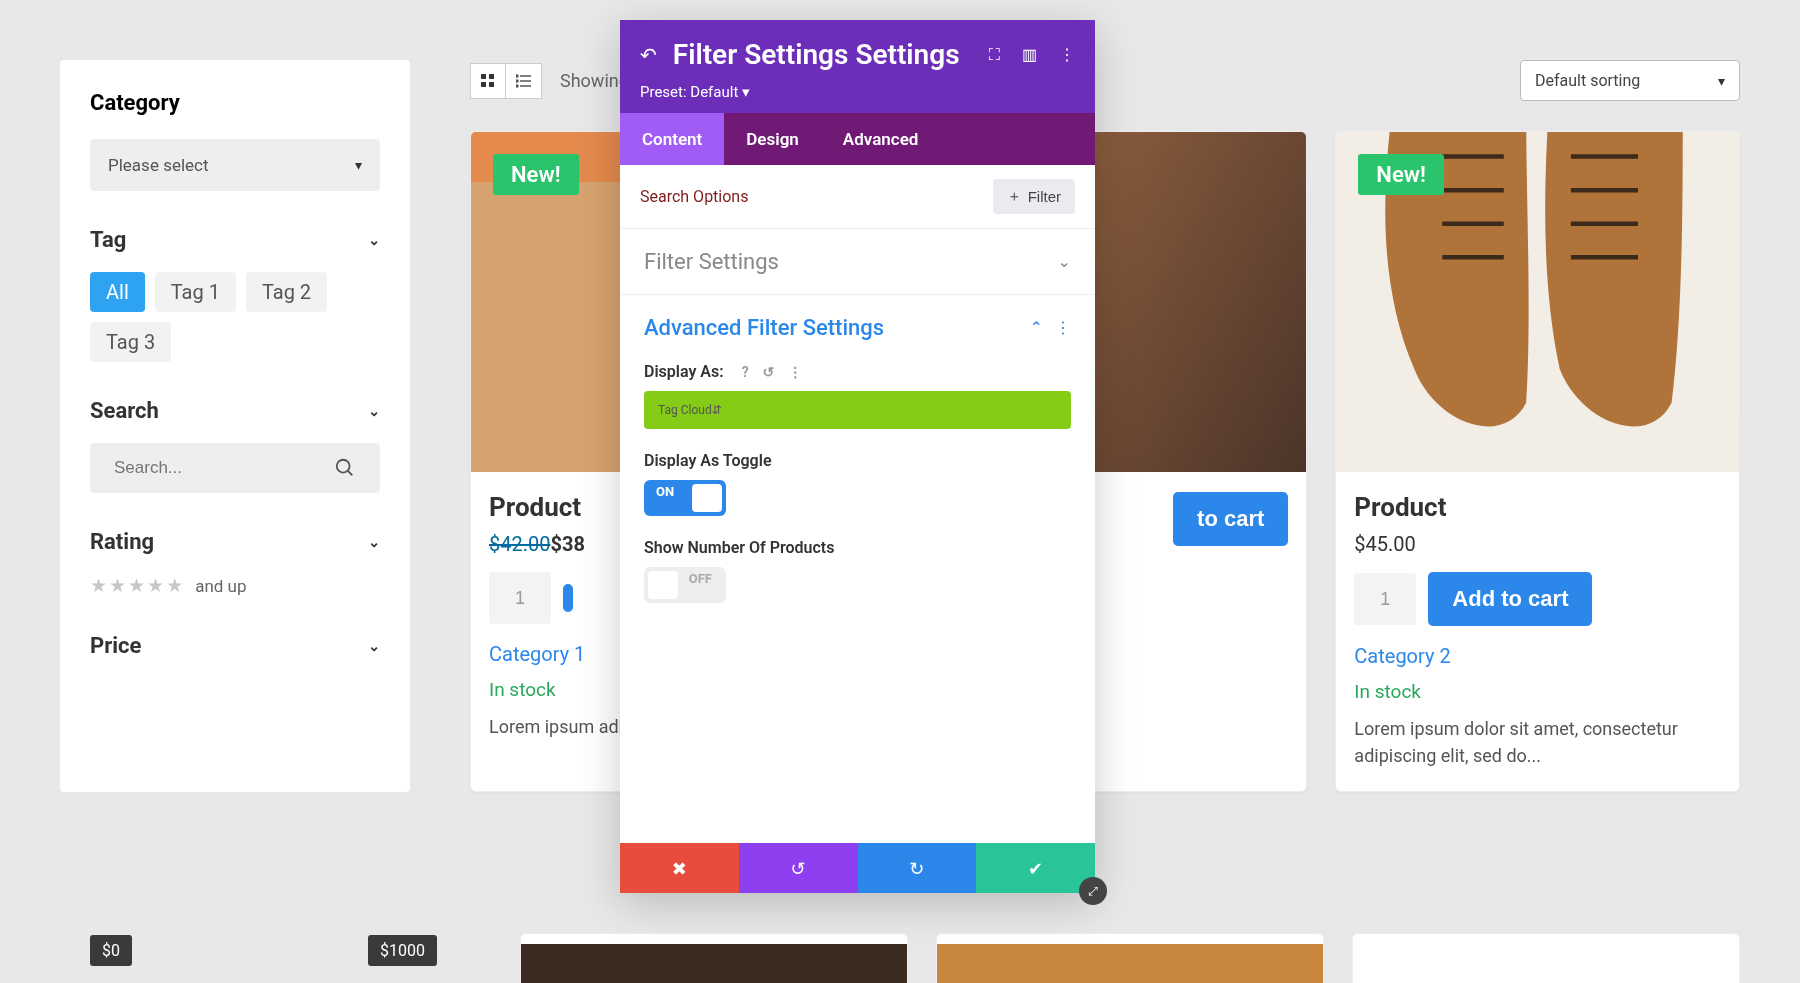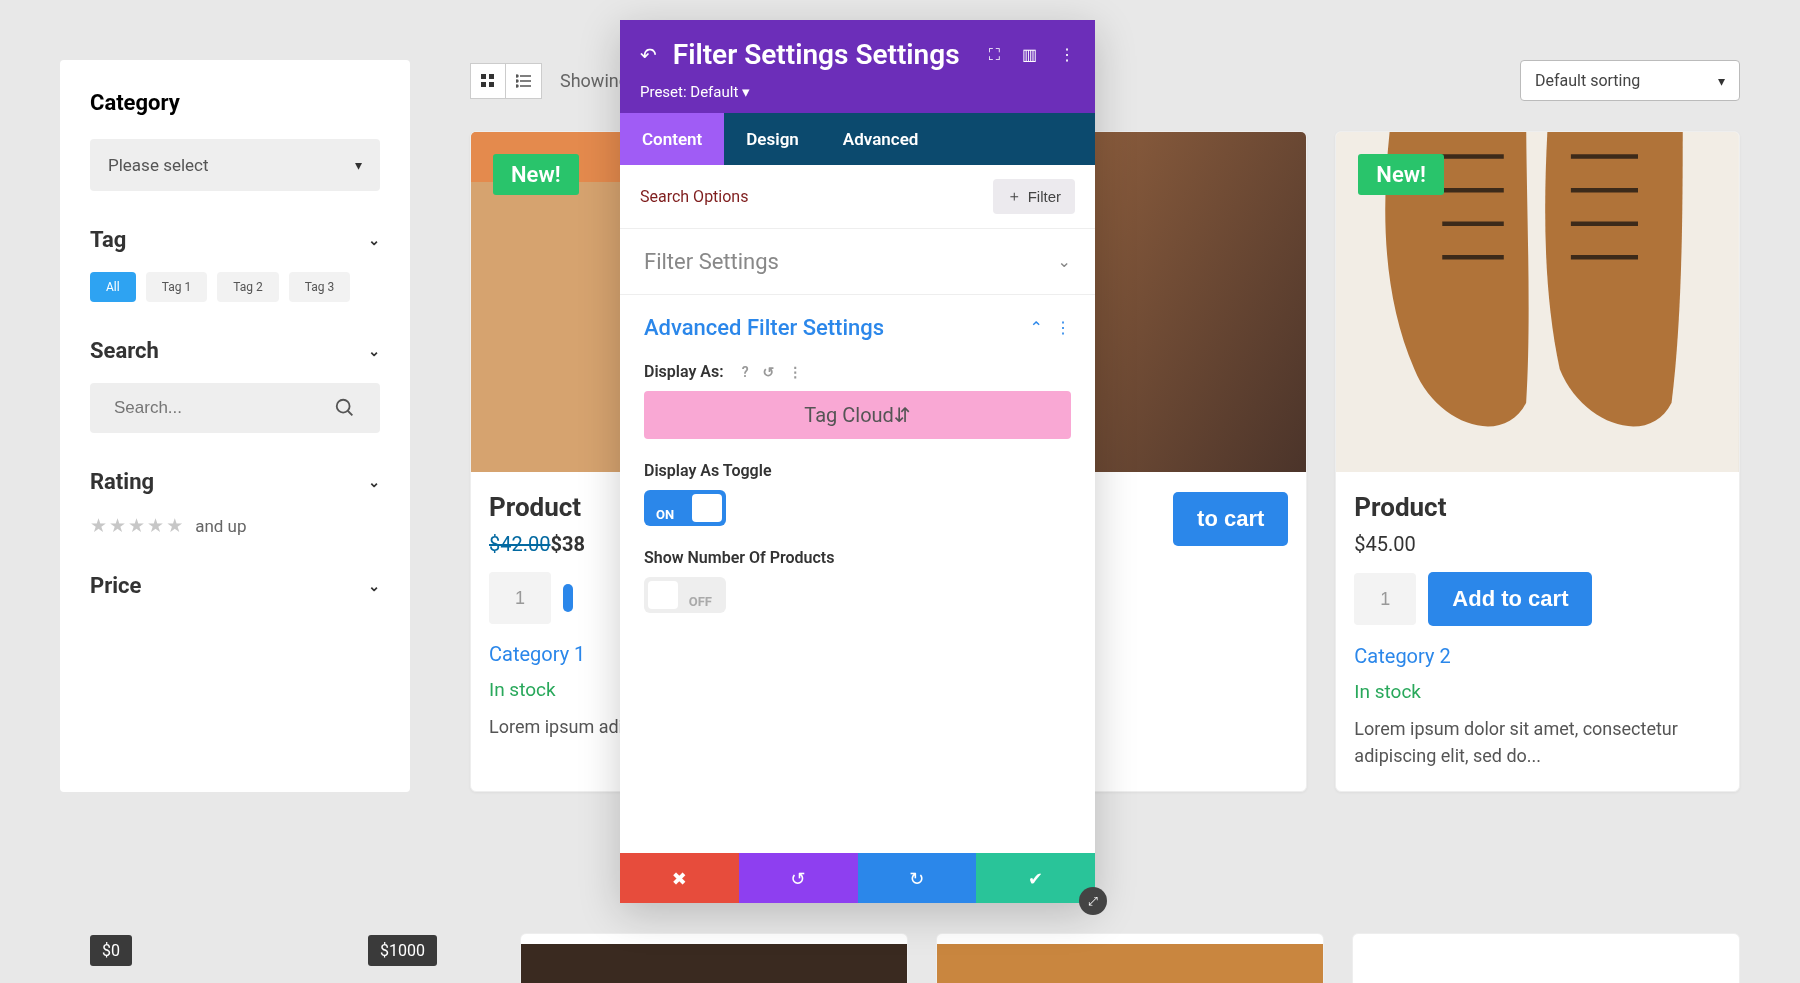--- a/index.html
+++ b/index.html
@@ -31,21 +31,21 @@
   padding: 16px 18px; font-size: 17px; color: #555; display: flex;
   justify-content: space-between; align-items: center; margin-bottom: 36px;
 }
 .sb-toggle-row {
   display: flex; justify-content: space-between; align-items: center;
   font-size: 22px; font-weight: 700; color: #333; margin-bottom: 20px;
 }
 .chev { font-size: 14px; color: #333; }
 .tag-row { display: flex; flex-wrap: wrap; gap: 10px; margin-bottom: 36px; }
 .tag {
-  padding: 8px 16px; border-radius: 4px; font-size: 12px; background: #f2f2f2; color: #555;
+  padding: 8px 16px; border-radius: 4px; font-size: 20px; background: #f2f2f2; color: #555;
 }
 .tag.active { background: #2ea3f2; color: #fff; }
 .search-box {
   display: flex; align-items: center; justify-content: space-between;
   background: #eee; border-radius: 4px; padding: 14px 24px; margin-bottom: 36px;
 }
 .search-box input {
   border: none; background: transparent; font-size: 17px; color: #666; outline: none; width: 80%;
 }
 .mag { width: 22px; height: 22px; }
@@ -115,21 +115,21 @@
   display: flex; flex-direction: column;
 }
 .m-header {
   background: #6c2eb9; color: #fff; padding: 18px 20px 12px;
   display: flex; align-items: center; gap: 16px; position: relative;
 }
 .m-header .back { font-size: 20px; }
 .m-title { font-size: 28px; font-weight: 600; flex: 1; }
 .m-icons { display: flex; gap: 22px; font-size: 16px; }
 .m-preset { background: #6c2eb9; color: #fff; padding: 0 20px 12px; font-size: 15px; }
-.m-tabs { display: flex; background: #0c4a6e; color: #fff; }
+.m-tabs { display: flex; background: #701a75; color: #fff; }
 .m-tab { padding: 16px 22px; font-size: 17px; font-weight: 600; }
 .m-tab.active { background: #a05cf5; }
 .m-opt-bar {
   display: flex; justify-content: space-between; align-items: center;
   padding: 14px 20px; background: #fff;
 }
 .m-opt-bar .lbl { color: #7f1d1d; font-size: 16px; }
 .filter-btn {
   background: #eceaee; color: #444; border: none; border-radius: 4px;
   padding: 8px 14px; font-size: 15px; display: flex; align-items: center; gap: 6px;
@@ -141,26 +141,26 @@
 .sec-row { display: flex; justify-content: space-between; align-items: center; }
 .m-section.expanded .sec-title { color: #2b87ea; font-size: 22px; font-weight: 500; }
 .sec-icons { display: flex; gap: 12px; color: #2b87ea; align-items: center; }
 .sec-icons.gray { color: #888; }
 .field-lbl {
   font-size: 16px; color: #333; font-weight: 600; margin: 22px 0 10px;
   display: flex; align-items: center; gap: 18px;
 }
 .field-lbl .hint { color: #999; font-size: 14px; display: flex; gap: 14px; }
 .m-select {
-  width: 100%; background: #f9a8d4; border: none; border-radius: 4px;
-  padding: 12px 14px; font-size: 20px; color: #555; display: flex;
-  justify-content: center; align-items: center;
+  width: 100%; background: #84cc16; border: none; border-radius: 4px;
+  padding: 12px 14px; font-size: 12px; color: #555; display: flex;
+  justify-content: flex-start; align-items: center;
 }
 .toggle {
-  width: 82px; height: 36px; border-radius: 6px; display: flex; align-items: flex-end;
+  width: 82px; height: 36px; border-radius: 6px; display: flex; align-items: flex-start;
   font-size: 13px; font-weight: 700; padding: 4px; position: relative;
 }
 .toggle.on { background: #2b87ea; color: #fff; }
 .toggle.on .knob { right: 4px; }
 .toggle.off { background: #eee; color: #aaa; }
 .toggle.off .knob { left: 4px; }
 .toggle .txt-on { margin-left: 8px; }
 .toggle .txt-off { margin-left: auto; margin-right: 10px; }
 .toggle .knob {
   position: absolute; width: 30px; height: 28px; background: #fff; border-radius: 4px;

